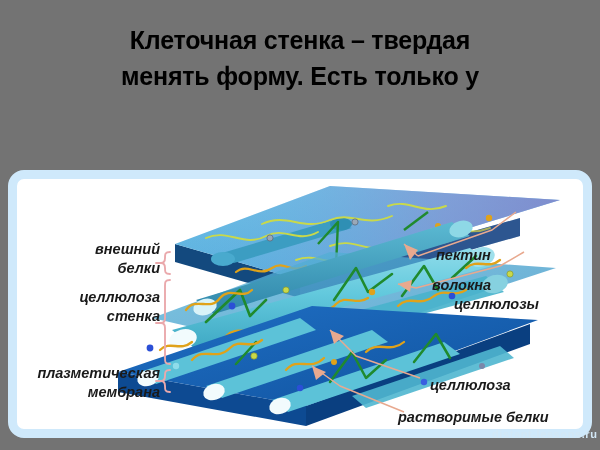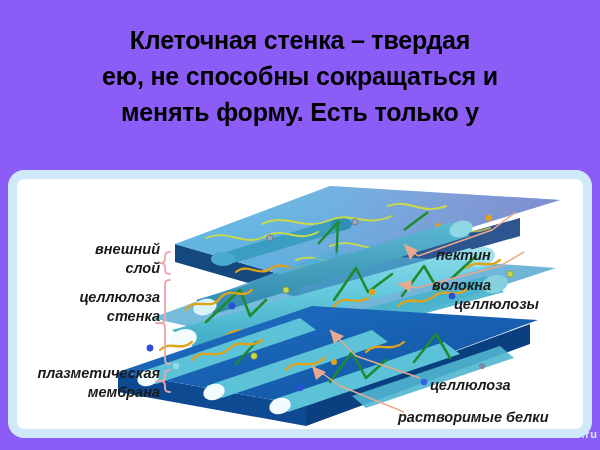--- a/index.html
+++ b/index.html
@@ -1,19 +1,19 @@
 <!DOCTYPE html>
 <html><head>
 <meta charset="utf-8">
 <style>
   * { margin:0; padding:0; box-sizing:border-box; }
   html,body { width:600px; height:450px; background:#ffffff; overflow:hidden; }
   body { font-family:"Liberation Sans", sans-serif; }
 
-  #slide { position:relative; width:600px; height:450px; background:#8b5cf6; }
+  #slide { position:relative; width:600px; height:450px; background:#737373; }
 
   
   #title-block {
     position:absolute; left:0; top:22px; width:600px;
     text-align:center;
     font-weight:bold;
     font-size:25px;
     line-height:36px;
     color:#000000;
     letter-spacing:-0.2px;
@@ -65,21 +65,20 @@
     white-space:nowrap;
   }
 </style>
 </head>
 <body>
 
 <div id="slide">
 
   <div id="title-block">
     <span class="tline">Клеточная стенка – твердая</span>
-    <span class="tline">ею,  не способны сокращаться  и</span>
     <span class="tline">менять форму. Есть только у</span>
   </div>
 
   <div id="figure-frame"></div>
 
   <svg id="figure-canvas" viewBox="0 0 600 450" xmlns="http://www.w3.org/2000/svg">
     <defs>
       <clipPath id="frameclip">
         <rect x="18" y="180" width="564" height="248" rx="7"></rect>
       </clipPath>
@@ -272,21 +271,21 @@
         <polygon points="404,244 418,250 410,260"></polygon>
         <polygon points="330,330 344,336 334,344"></polygon>
         <polygon points="312,366 326,372 316,380"></polygon>
       </g>
 
     </g>
   </svg>
 
   <div class="fig-label lbl-right-align" id="label-outer-layer">
     <div>внешний</div>
-    <div>слой</div>
+    <div>белки</div>
   </div>
 
   <div class="fig-label lbl-right-align" id="label-primary-wall">
     <div>целлюлоза</div>
     <div>стенка</div>
   </div>
 
   <div class="fig-label lbl-right-align" id="label-plasma-membrane">
     <div>плазметическая</div>
     <div>мембрана</div>

